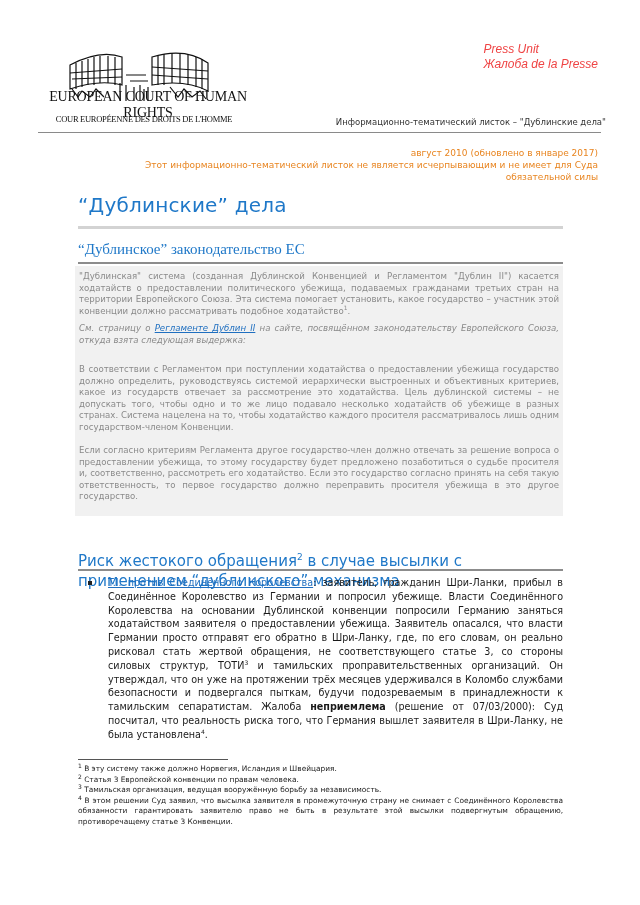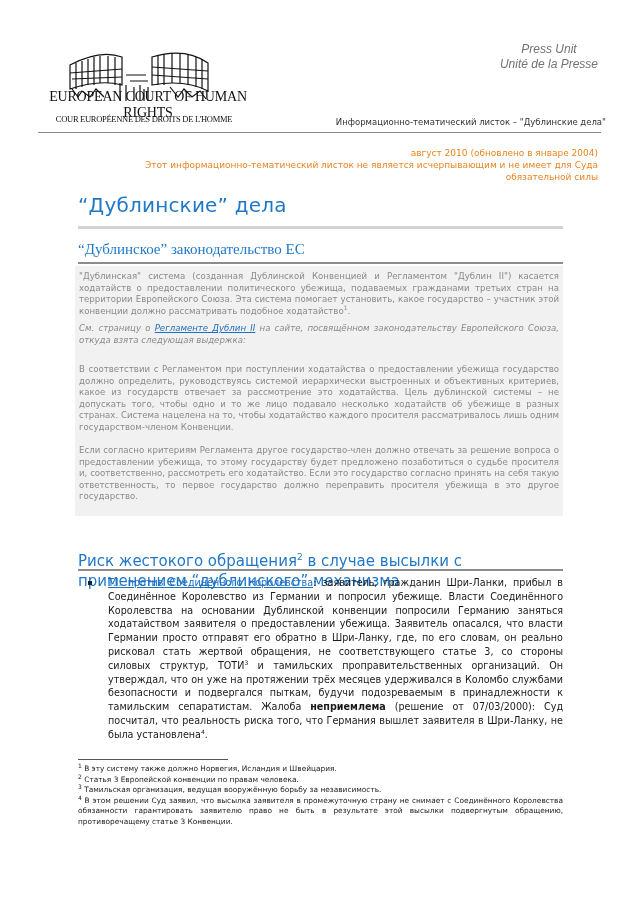--- a/index.html
+++ b/index.html
@@ -5,23 +5,23 @@
     html, body { margin: 0; padding: 0; background: #ffffff; }
     body { width: 640px; height: 905px; position: relative; overflow: hidden;
            font-family: "DejaVu Sans", sans-serif; color: #222; }
 
     .logo { position: absolute; left: 60px; top: 45px; width: 180px; height: 60px; }
     .court-en { position: absolute; left: 48px; top: 89px; width: 200px; text-align: center;
                 font-family: "Liberation Serif", serif; font-size: 14px; letter-spacing: -0.2px; color: #111; }
     .court-fr { position: absolute; left: 34px; top: 114px; width: 220px; text-align: center;
                 font-family: "Liberation Serif", serif; font-size: 8.5px; letter-spacing: -0.3px; color: #111; }
 
-    .press { position: absolute; right: 42px; top: 42px; text-align: center;
+    .press { position: absolute; right: 42px; top: 42px; text-align: left;
              font-family: "Liberation Sans", sans-serif; font-style: italic; font-size: 12px;
-             color: #737373; line-height: 15px; }
+             color: #ef4444; line-height: 15px; }
 
     .header-rule { position: absolute; left: 38px; top: 132px; width: 563px; height: 1px; background: #8a8a8a; }
     .header-caption { position: absolute; right: 34px; top: 117px; font-size: 8.5px; color: #333; }
 
     .meta { position: absolute; right: 42px; top: 147px; width: 520px; text-align: right;
             font-size: 9px; line-height: 12px; color: #e8841f; }
 
     .title { position: absolute; left: 78px; top: 193px; font-size: 20px; color: #1f78c8; font-weight: normal;
              margin: 0; letter-spacing: 0.2px; }
     .title-rule { position: absolute; left: 78px; top: 226px; width: 485px; height: 3px; background: #d3d3d3; }
@@ -67,28 +67,28 @@
       <path d="M66 30 L86 30 M70 36 L88 36"></path>
       <path d="M60 38 L60 56 M66 40 L66 56 M74 42 L74 56 M80 40 L80 56 M84 44 L84 56 M88 42 L88 56"></path>
     </g>
   </svg>
 </div>
 <div class="court-en">EUROPEAN COURT OF HUMAN RIGHTS</div>
 <div class="court-fr">COUR EUROPÉENNE DES DROITS DE L'HOMME</div>
 
 <div class="press">
   <div>Press Unit</div>
-  <div>Unité de la Presse</div>
+  <div>Жалоба de la Presse</div>
 </div>
 
 <div class="header-caption">Информационно-тематический листок – "Дублинские дела"</div>
 <div class="header-rule"></div>
 
 <div class="meta">
-  <div>август 2010 (обновлено в январе 2004)</div>
+  <div>август 2010 (обновлено в январе 2017)</div>
   <div>Этот информационно-тематический листок не является исчерпывающим и не имеет для Суда</div>
   <div>обязательной силы</div>
 </div>
 
 <h1 class="title">“Дублинские” дела</h1>
 <div class="title-rule"></div>
 
 <h2 class="h2" style="top:239px;font-family:Liberation Serif, serif;">“Дублинское” законодательство ЕС</h2>
 <div class="h2-rule" style="top:262px;"></div>
 

